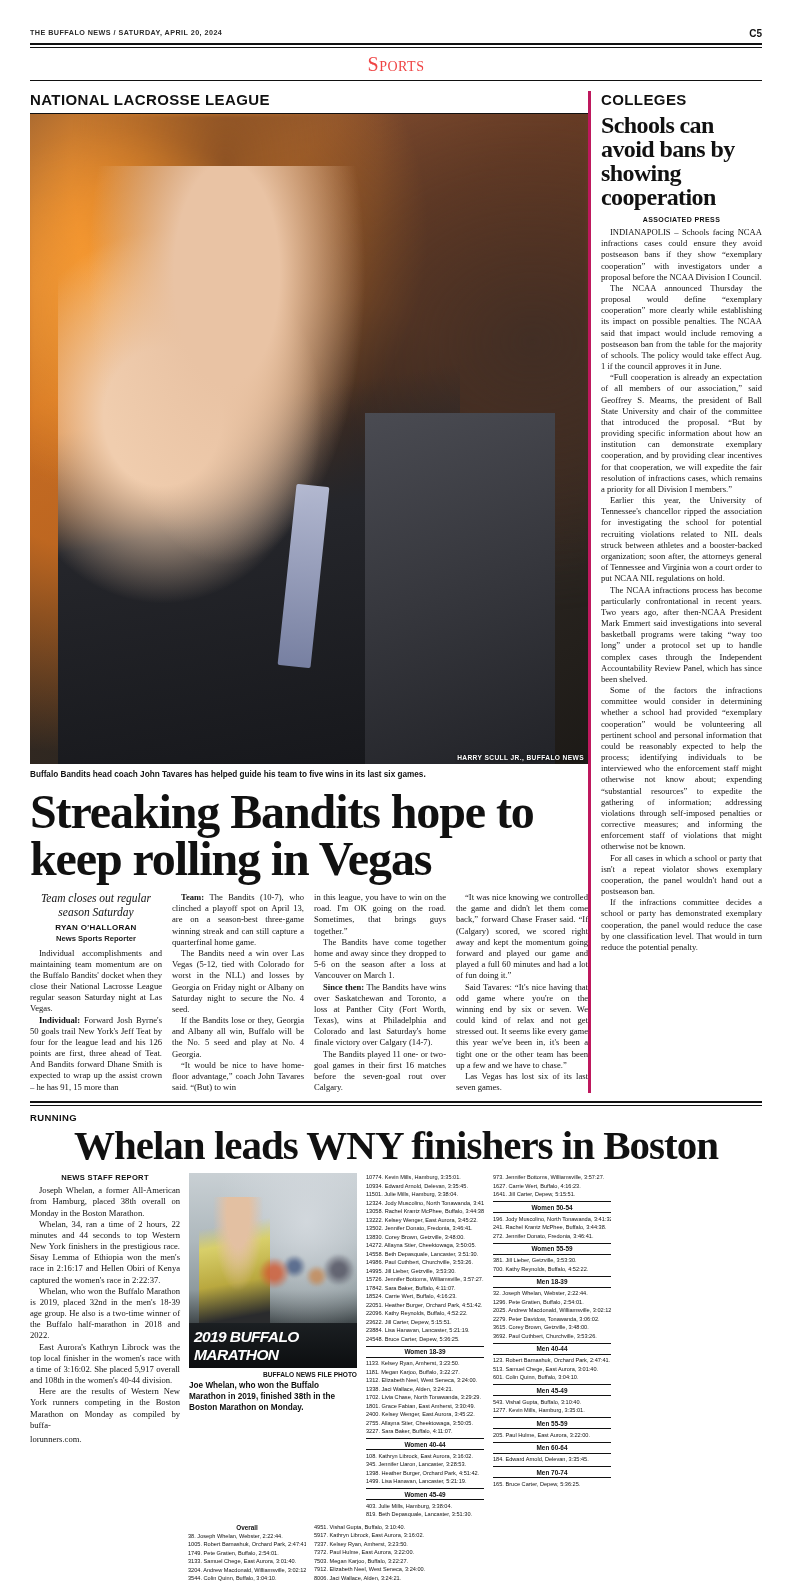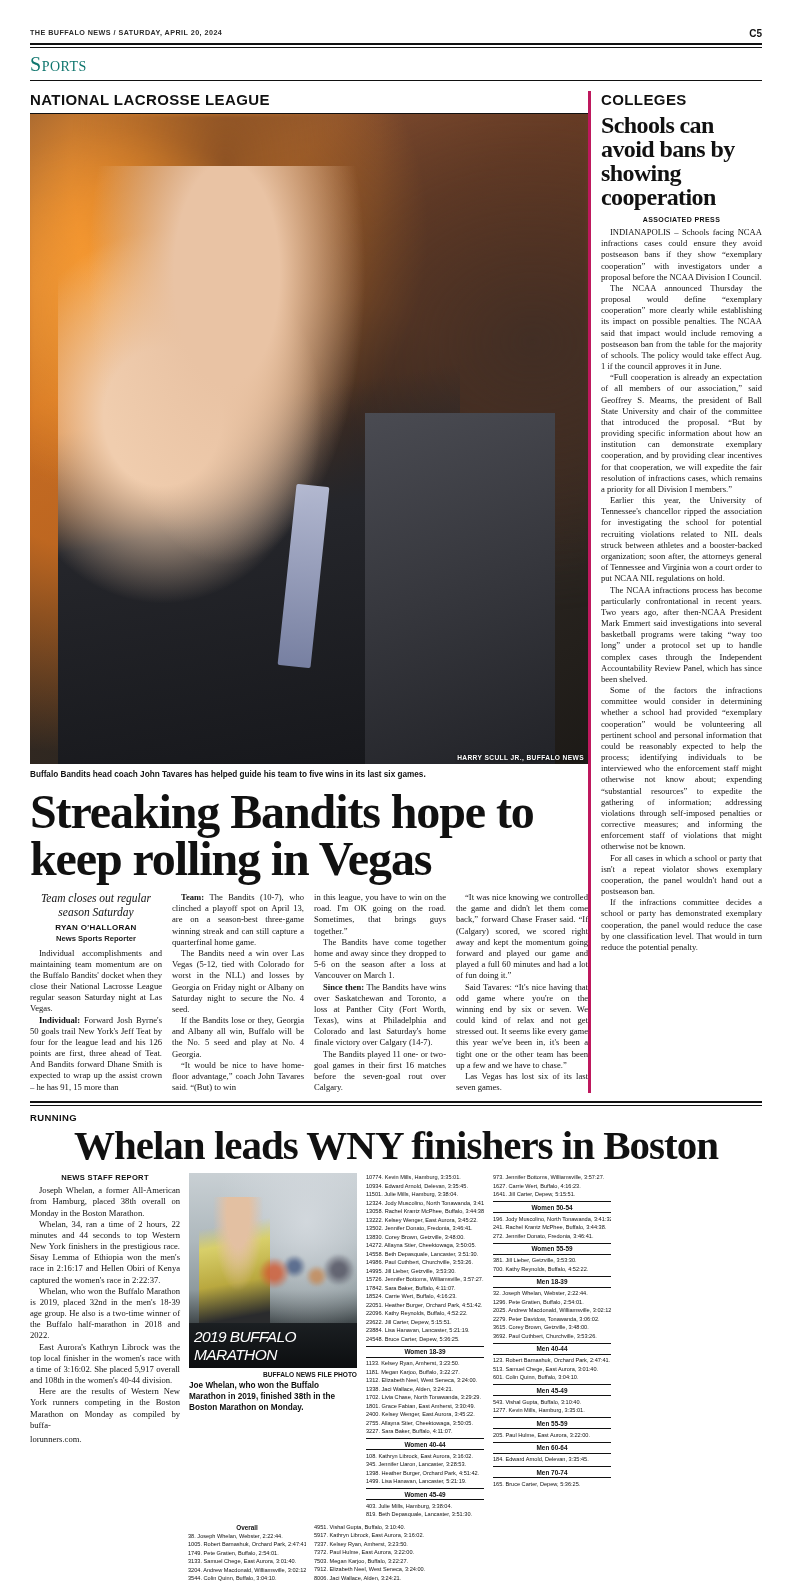--- a/index.html
+++ b/index.html
@@ -15,23 +15,23 @@
 
   
   .masthead { display:flex; align-items:flex-start; justify-content:space-between;
               padding-top:28px; }
   .masthead-left { font-family:"Liberation Sans", sans-serif; font-weight:bold;
                    font-size:7.2px; letter-spacing:.45px; color:#2b2b2b; }
   .masthead-right { font-family:"Liberation Sans", sans-serif; font-weight:bold;
                     font-size:10px; color:#111; }
   .rule-double { margin-top:4px; border-top:2.5px solid #111; }
   .rule-double:after { content:""; display:block; border-top:1px solid #111; margin-top:2px; }
-  .section-word { text-align:left; font-family:"Liberation Serif", serif;
+  .section-word { text-align:center; font-family:"Liberation Serif", serif;
                   font-size:20px; letter-spacing:.5px; padding:5px 0 4px;
-                  color:#0f766e; }
+                  color:#ef4444; }
   .section-word .cap { font-size:20px; }
   .section-word .sm { font-size:14px; }
   .rule-thin { border-top:1.2px solid #111; }
 
   
   .body-wrap { display:flex; margin-top:10px; }
   .left-zone { width:558px; }
   .right-zone { width:174px; padding-left:10px; border-left:3px solid #be185d; }
 
   .kicker { font-family:"Liberation Sans", sans-serif; font-weight:bold;
@@ -151,21 +151,21 @@
       radial-gradient(circle at 60% 55%, rgba(200,130,70,.7) 0 6%, transparent 16%),
       radial-gradient(circle at 82% 45%, rgba(80,80,95,.8) 0 7%, transparent 18%);
     filter:blur(1px);
   }
   .run-photo .banner {
     position:absolute; left:0; bottom:0; width:100%; height:23%;
     background:linear-gradient(180deg,#1b1f22,#0c0e10);
     display:flex; align-items:center; padding-left:5px;
   }
   .run-photo .banner span {
-    font-family:"Liberation Sans", sans-serif; font-weight:normal;
+    font-family:"Liberation Sans", sans-serif; font-weight:bold;
     font-size:15.5px; color:#fff; letter-spacing:-.6px;
     font-style:italic;
   }
   .run-credit { font-family:"Liberation Sans", sans-serif; font-weight:bold;
                 font-size:6.6px; text-align:right; padding:3px 0 2px; color:#111; }
   .run-caption { font-family:"Liberation Sans", sans-serif; font-weight:bold;
                  font-size:8.2px; line-height:1.35; }
   .res-col { width:118px; }
   .res-grp { font-family:"Liberation Sans", sans-serif; font-weight:bold;
              font-size:6.4px; text-align:center; border-top:1px solid #111;

